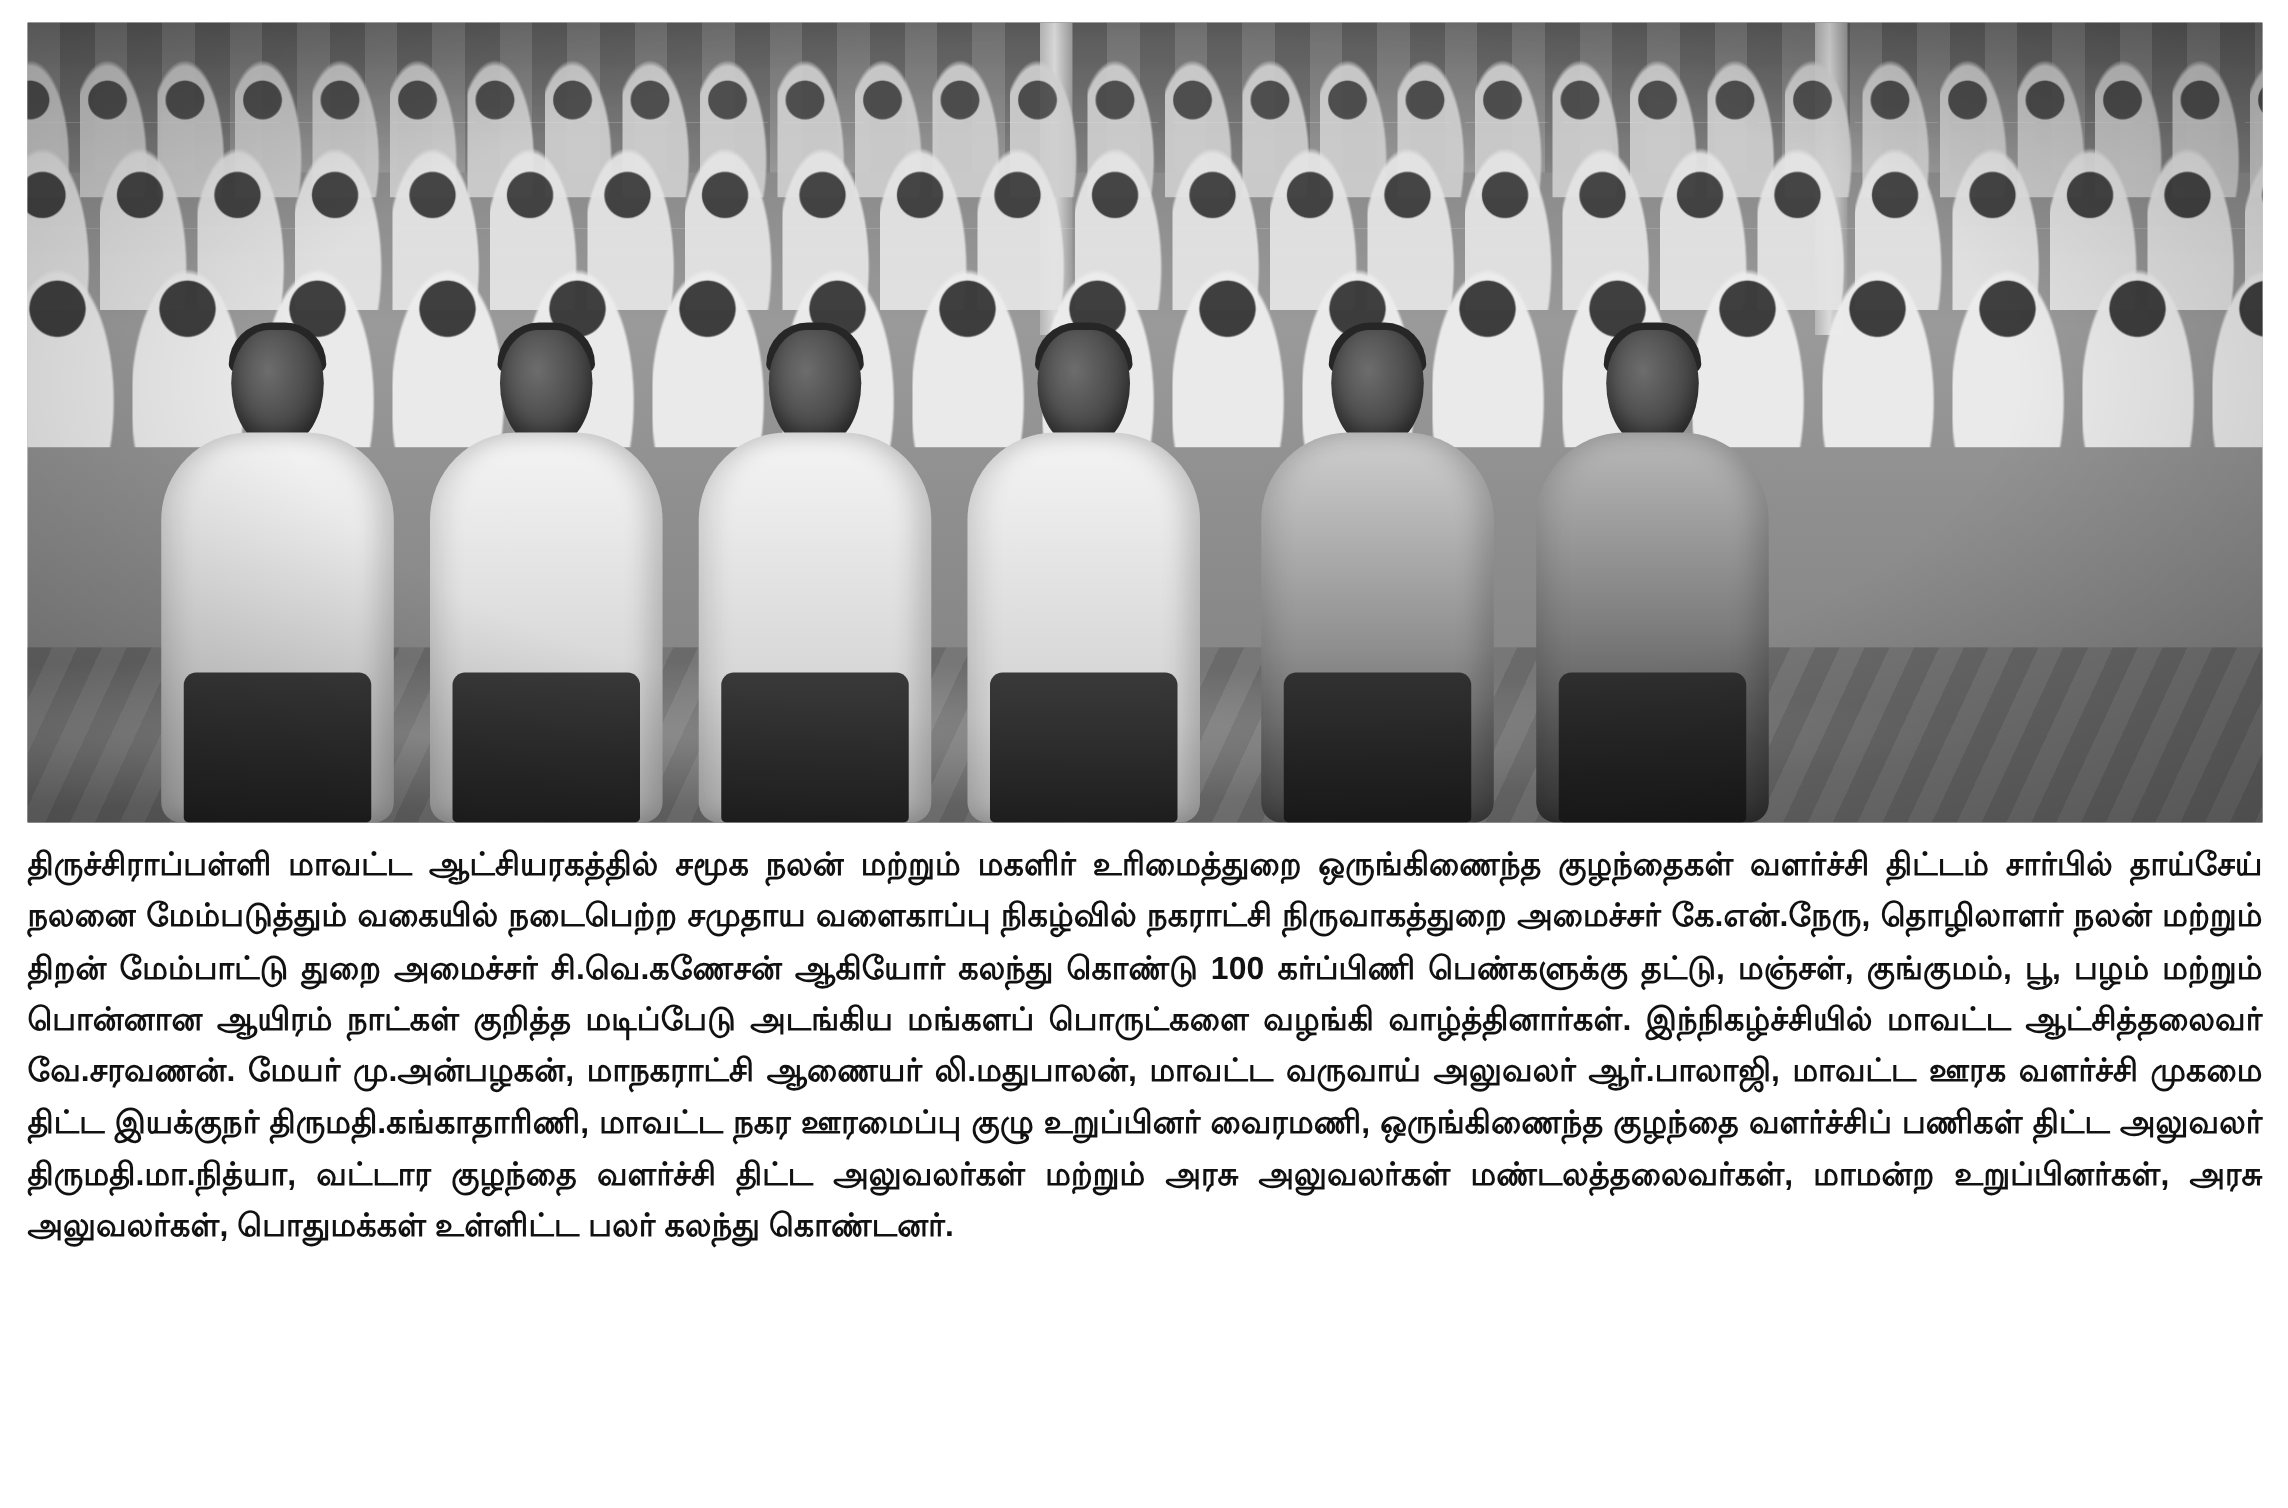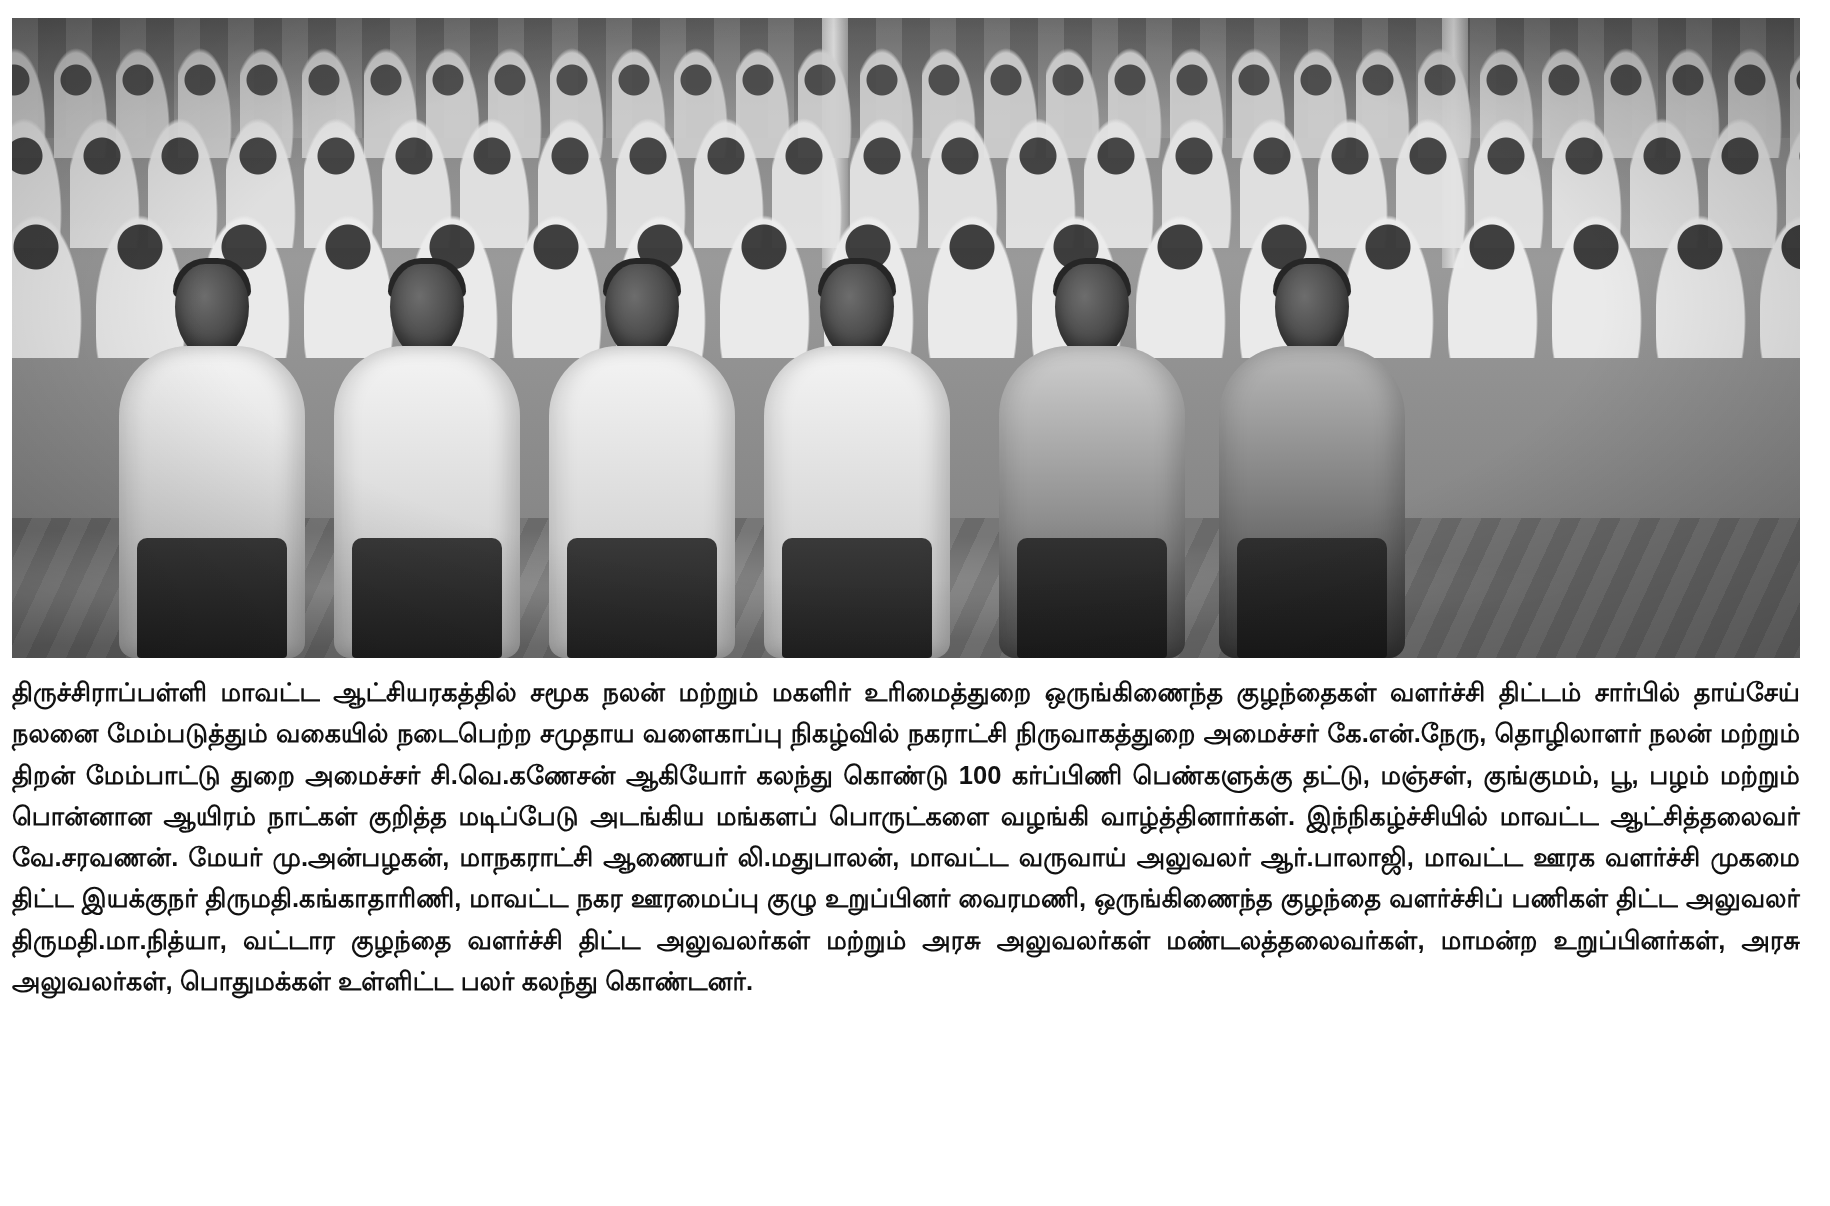--- a/index.html
+++ b/index.html
@@ -12,21 +12,21 @@
     height: 1206px;
     font-family: "Liberation Sans", sans-serif;
     overflow: hidden;
   }
   .page {
     position: relative;
     width: 1830px;
     height: 1206px;
     background: #ffffff;
     box-sizing: border-box;
-    padding: 18px 20px 10px 12px;
+    padding: 18px 20px 10px 22px;
   }
 
   
   .photo {
     position: relative;
     width: 1788px;
     height: 640px;
     background: #8d8d8d;
     overflow: hidden;
     filter: grayscale(1);

